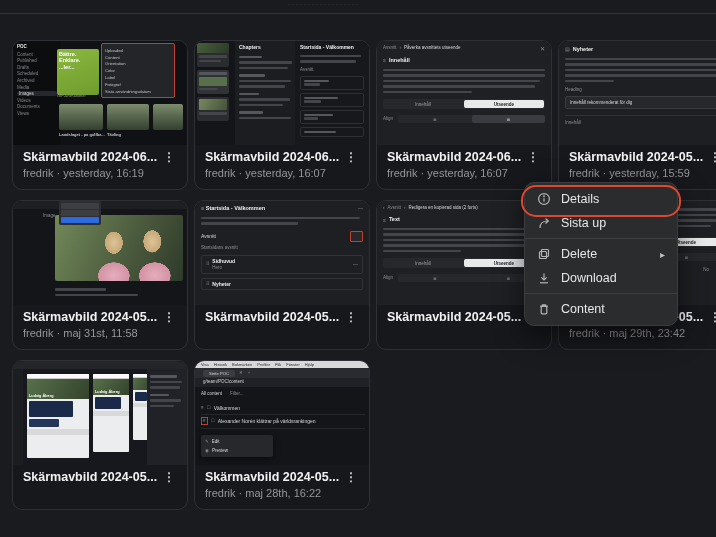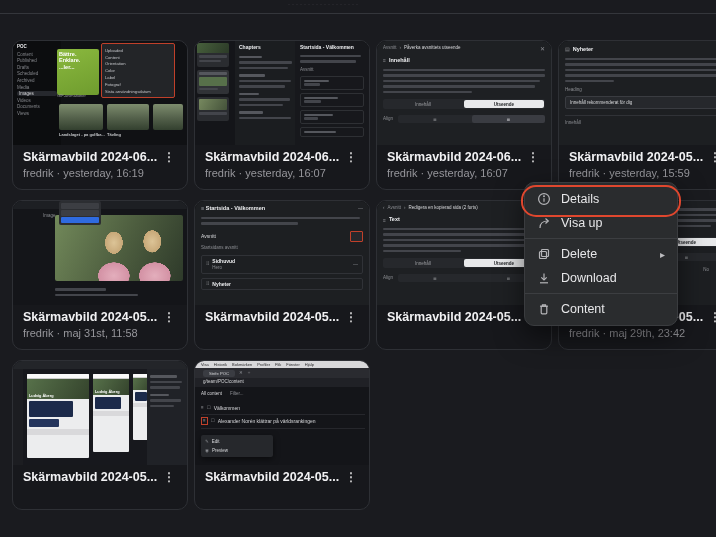--- a/index.html
+++ b/index.html
@@ -521,20 +521,21 @@
           <span class="t4 g">◉</span>
           <span class="t4 w">Preview</span>
         </div>
     </div>
   </div>
   <div class="cardbar">
     <div class="titlerow">
       <span class="title">Skärmavbild 2024-05...</span>
       <span class="kebab">⋮</span>
     </div>
+    <div class="meta">fredrik  · maj 28th, 16:22</div>
   </div>
 </div>
 
 <div class="menu">
   <div class="ring"></div>
   <div class="mi">
     <span class="micon">
       <svg width="14" height="14" viewBox="0 0 14 14" fill="none" stroke="#b5b5b8" stroke-width="1.2">
         <circle cx="7" cy="7" r="5.4"></circle>
           <line x1="7" y1="6.3" x2="7" y2="9.8"></line>
@@ -543,21 +544,21 @@
       </span>
     <span class="mi-label">Details</span>
   </div>
   <div class="mi">
     <span class="micon">
       <svg width="14" height="14" viewBox="0 0 14 14" fill="none" stroke="#b5b5b8" stroke-width="1.2">
         <path d="M3 12c0-5 2.5-7 8-7"></path>
           <path d="M8.5 2.5L11.3 5 8.5 7.5"></path>
       </svg>
       </span>
-    <span class="mi-label">Visa up</span>
+    <span class="mi-label">Sista up</span>
   </div>
   <div class="msep"></div>
   <div class="mi">
     <span class="micon">
       <svg width="14" height="14" viewBox="0 0 14 14" fill="none" stroke="#b5b5b8" stroke-width="1.2">
         <rect x="4.5" y="2.5" width="7" height="7" rx="1"></rect>
           <rect x="2.5" y="4.5" width="7" height="7" rx="1"></rect>
       </svg>
       </span>
     <span class="mi-label">Delete</span>

